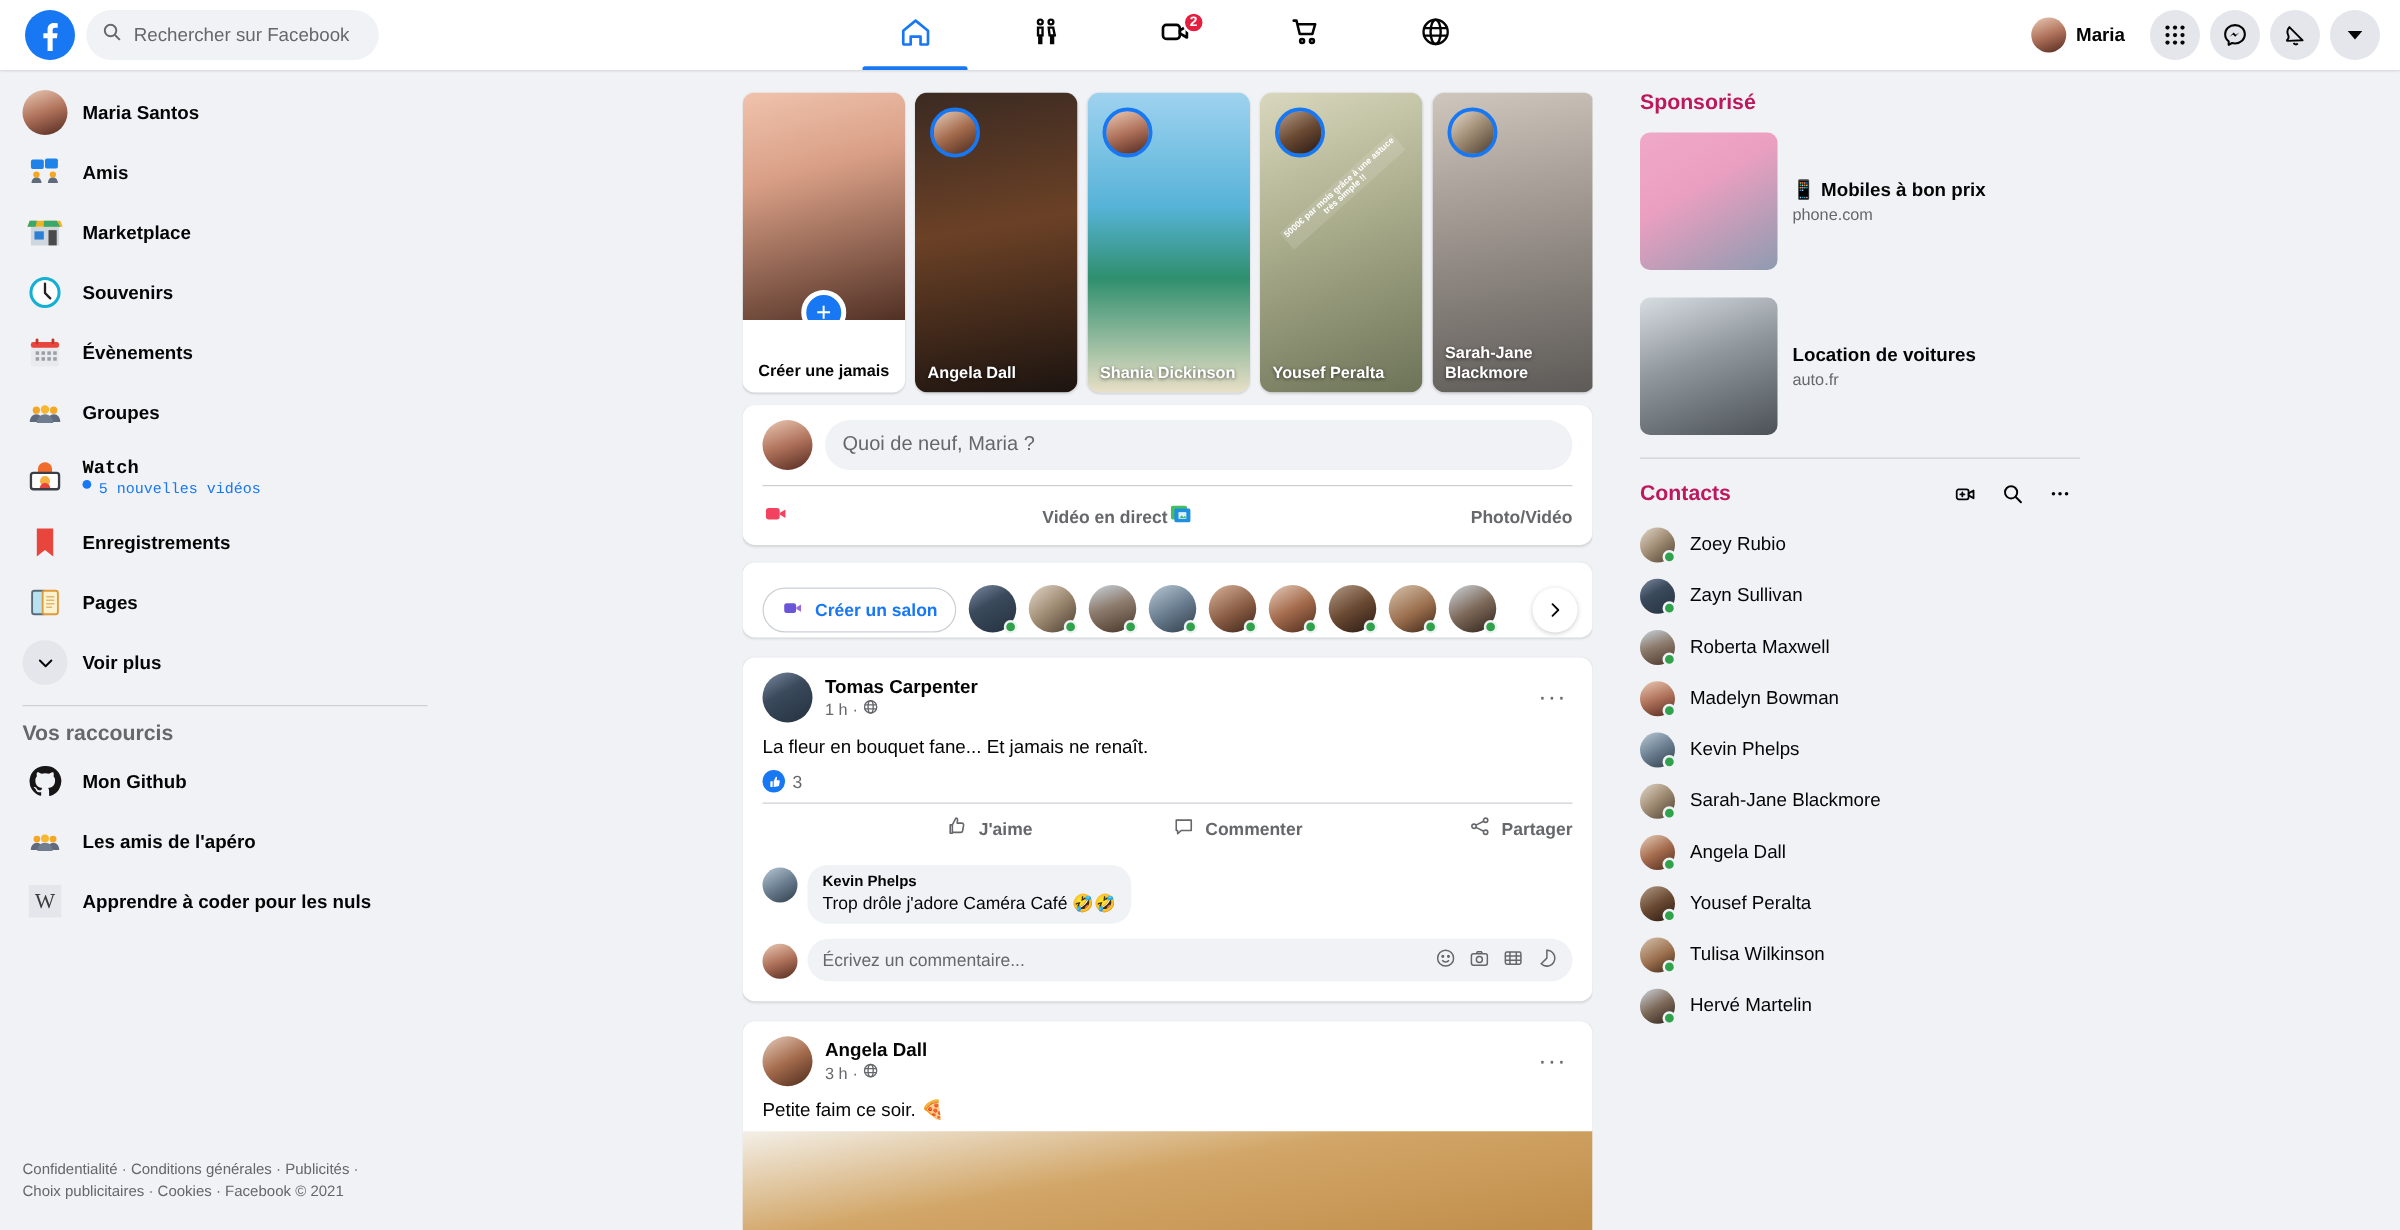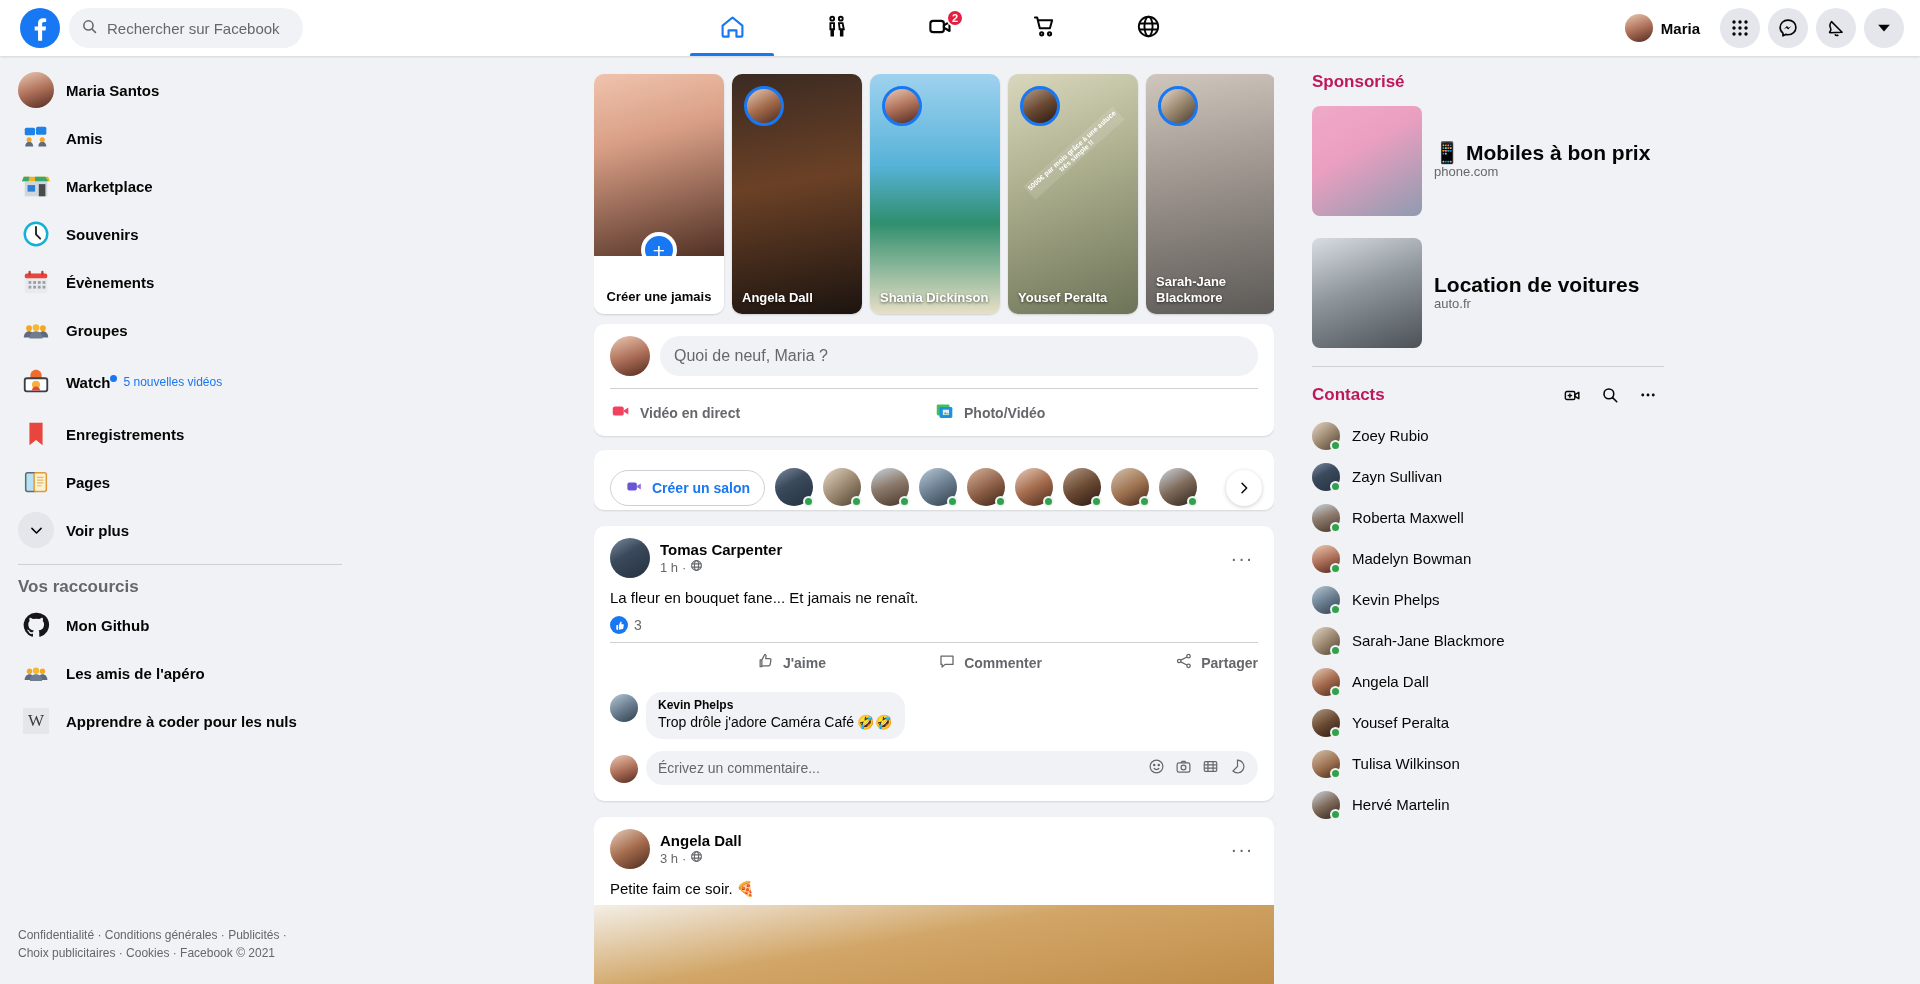--- a/index.html
+++ b/index.html
@@ -83,21 +83,21 @@
   }
   .lrow {
     display: flex; align-items: center; gap: 12px; height: 44px; padding: 0 8px;
     border-radius: 8px; cursor: pointer; margin-bottom: 4px;
   }
   .lrow .lbl { font-size: 15px; font-weight: bold; color: #050505; }
   .lico { width: 36px; height: 36px; display: flex; align-items: center; justify-content: center; flex: none; }
   .lsub { display: flex; gap: 6px; font-size: 12px; color: #1877f2; margin-top: 1px; }
   .lsub .bdot { width: 7px; height: 7px; border-radius: 50%; background: #1877f2; flex: none; }
   .lrow.tall { height: 52px; align-items: center; }
-  .lrow.tall .txtwrap { display: flex; flex-direction: row; justify-content: center; }
+  .lrow.tall .txtwrap { display: flex; flex-direction: column; justify-content: center; font-family: Liberation Mono, monospace; }
   .divider { height: 1px; background: #ced0d4; margin: 12px 10px 12px 8px; }
   .sect-title { font-size: 17px; font-weight: bold; color: #65676b; padding: 0 8px; margin-bottom: 6px; }
   .footer {
     position: absolute; left: 18px; bottom: 22px; width: 300px;
     font-size: 12px; color: #65676b; line-height: 18px;
   }
   .footer a { color: #65676b; text-decoration: none; cursor: pointer; }
 
   
   .feed {
@@ -143,21 +143,21 @@
 
   
   .composer { margin-top: 10px; padding: 12px 16px 0 16px; }
   .crow1 { display: flex; align-items: center; gap: 10px; padding-bottom: 12px; }
   .cinput {
     flex: 1; height: 40px; background: #f0f2f5; border-radius: 20px;
     display: flex; align-items: center; padding: 0 14px; color: #65676b; font-size: 16px; cursor: pointer;
   }
   .crow2 { display: flex; border-top: 1px solid #ced0d4; height: 48px; }
   .cbtn {
-    flex: 1; display: flex; align-items: center; justify-content: flex-start; gap: 8px;
+    flex: 1; display: flex; align-items: center; justify-content: space-between; gap: 8px;
     border-radius: 8px; cursor: pointer; font-size: 14px; font-weight: bold; color: #65676b;
   }
 
   
   .rooms { margin-top: 14px; height: 60px; display: flex; align-items: flex-end; padding: 4px 16px;
            gap: 10px; position: relative; overflow: hidden; }
   .room-btn {
     display: flex; align-items: center; gap: 8px; height: 36px; padding: 0 14px;
     border: 1px solid #ccd0d5; border-radius: 18px; font-size: 14px; font-weight: bold;
     color: #1877f2; cursor: pointer; flex: none;
@@ -202,21 +202,21 @@
   
   .right {
     position: absolute; right: 0; top: 56px; width: 400px; height: 928px;
     padding: 12px 16px 0 16px; overflow: hidden;
   }
   .r-title { font-size: 17px; font-weight: bold; color: #be185d; padding: 4px 8px 6px 8px; }
   .ad { display: flex; align-items: center; gap: 12px; padding: 8px; border-radius: 8px; cursor: pointer; margin-bottom: 6px; }
   .ad .thumb { width: 110px; height: 110px; border-radius: 8px; flex: none; background-size: cover; }
   .ad1 .thumb { background-image: linear-gradient(150deg,#f0a9c8 0%,#eb9fc0 40%,#8e9bb0 100%); }
   .ad2 .thumb { background-image: linear-gradient(160deg,#d8dde2 0%,#8f969c 45%,#4b5156 100%); }
-  .ad-title { font-size: 21px; font-weight: bold; line-height: 19px; }
+  .ad-title { font-size: 15px; font-weight: bold; line-height: 19px; }
   .ad-url { font-size: 13px; color: #65676b; margin-top: 2px; }
   .r-divider { height: 1px; background: #ced0d4; margin: 10px 8px; }
   .r-head { display: flex; align-items: center; padding: 2px 8px 4px 8px; }
   .r-head .r-title { padding: 0; flex: 1; }
   .r-icons { display: flex; gap: 6px; }
   .r-ibtn { width: 32px; height: 32px; border-radius: 50%; display: flex;
             align-items: center; justify-content: center; cursor: pointer; color: #050505; }
   .contact {
     display: flex; align-items: center; gap: 12px; height: 41px; padding: 0 8px;
     border-radius: 8px; cursor: pointer;

